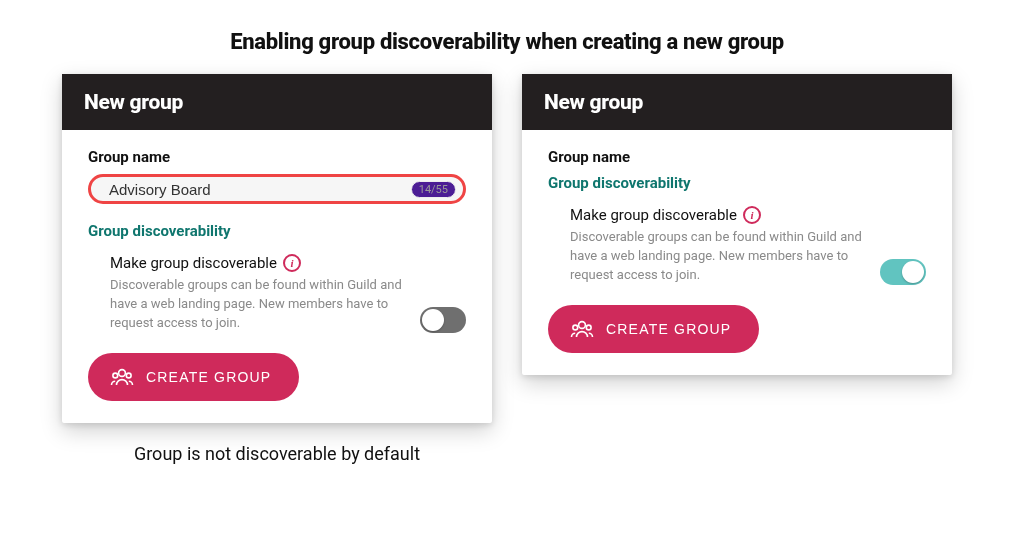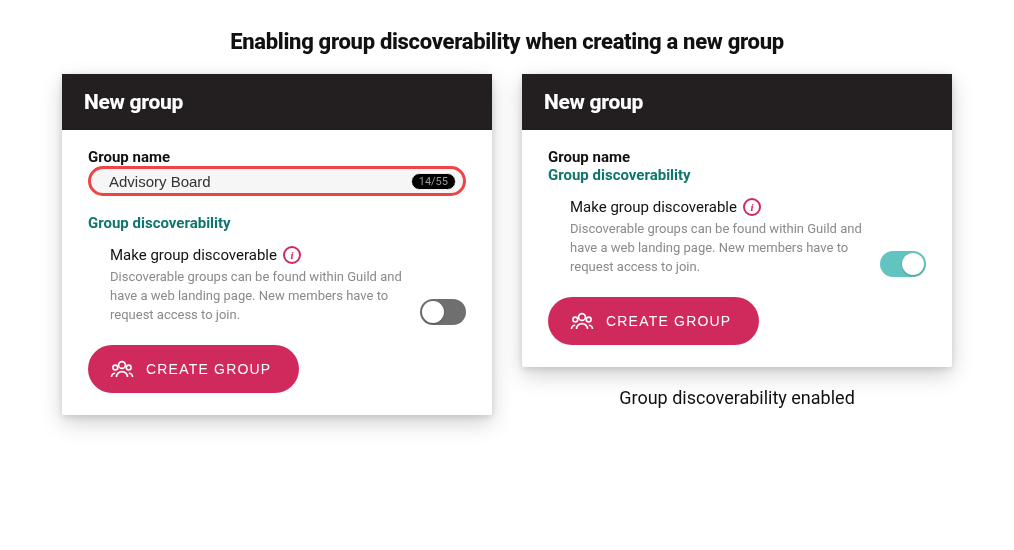--- a/index.html
+++ b/index.html
@@ -36,21 +36,21 @@
     font-size: 21px;
     padding: 16px 22px;
     letter-spacing: -0.3px;
   }
   .panel-body {
     padding: 18px 26px 22px 26px;
   }
   .field-label {
     font-weight: 700;
     font-size: 15px;
-    margin-bottom: 0;
+    margin-bottom: 8px;
     color: #111;
   }
   .input-wrap {
     position: relative;
     margin-bottom: 18px;
   }
   .text-input {
     width: 100%;
     height: 30px;
     border-radius: 23px;
@@ -60,21 +60,21 @@
     font-size: 15px;
     color: #333;
     outline: none;
   }
   .char-count {
     position: absolute;
     right: 10px;
     bottom: 6px;
     font-size: 11px;
     color: #9a9a9a;
-    background: #000000;
+    background: #4c1d95;
     border: 1px solid #eee;
     border-radius: 10px;
     padding: 1px 7px;
   }
   .section-label {
     font-weight: 700;
     font-size: 15px;
     margin-bottom: 14px;
     color: #0f766e;
   }
@@ -199,20 +199,21 @@
               <path d="M6.5 18c0-3 2.5-5.4 5.5-5.4S17.5 15 17.5 18"></path>
               <path d="M1.5 18c0-2 1.6-3.7 3.7-3.7"></path>
               <path d="M22.5 18c0-2-1.6-3.7-3.7-3.7"></path>
             </svg>
           </span>
           <span>CREATE GROUP</span>
         </button>
 
       </div>
     </div>
+    <div class="caption">Group is not discoverable by default</div>
   </div>
 
   <div class="col">
     <div class="panel">
       <div class="panel-header">New group</div>
       <div class="panel-body">
 
         <div class="field-label">Group name</div>
 
         <div class="section-label">Group discoverability</div>
@@ -238,16 +239,15 @@
               <path d="M6.5 18c0-3 2.5-5.4 5.5-5.4S17.5 15 17.5 18"></path>
               <path d="M1.5 18c0-2 1.6-3.7 3.7-3.7"></path>
               <path d="M22.5 18c0-2-1.6-3.7-3.7-3.7"></path>
             </svg>
           </span>
           <span>CREATE GROUP</span>
         </button>
 
       </div>
     </div>
-    <div class="caption">Group discoverability enabled</div>
   </div>
 
 </div>
 
 </body></html>

